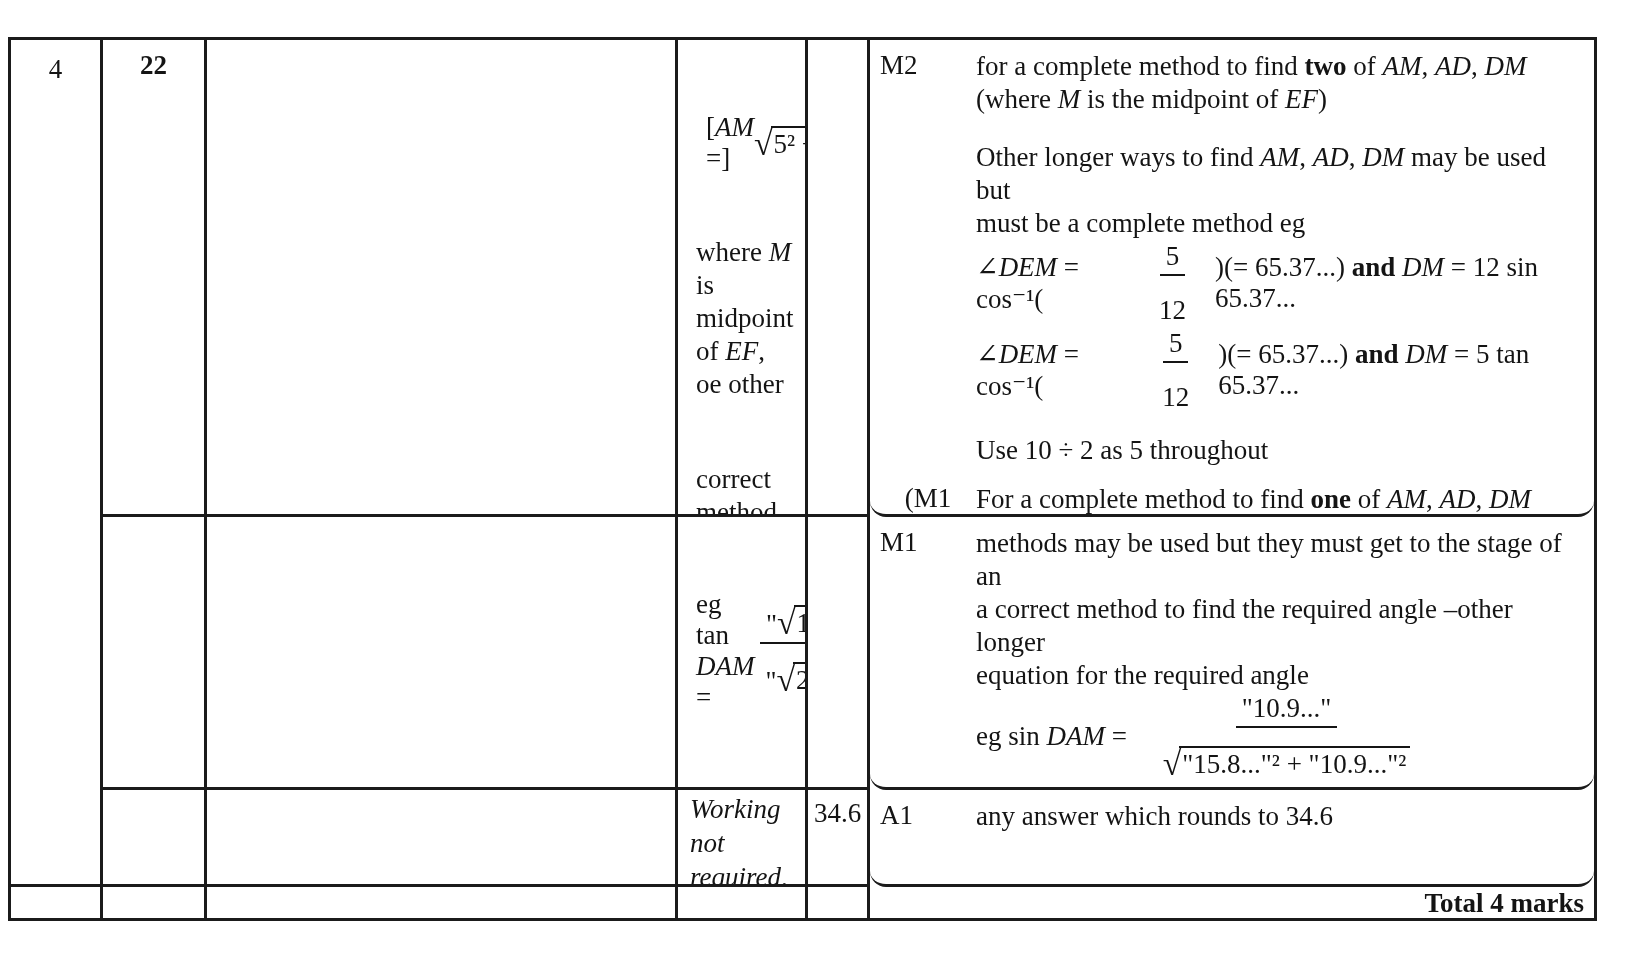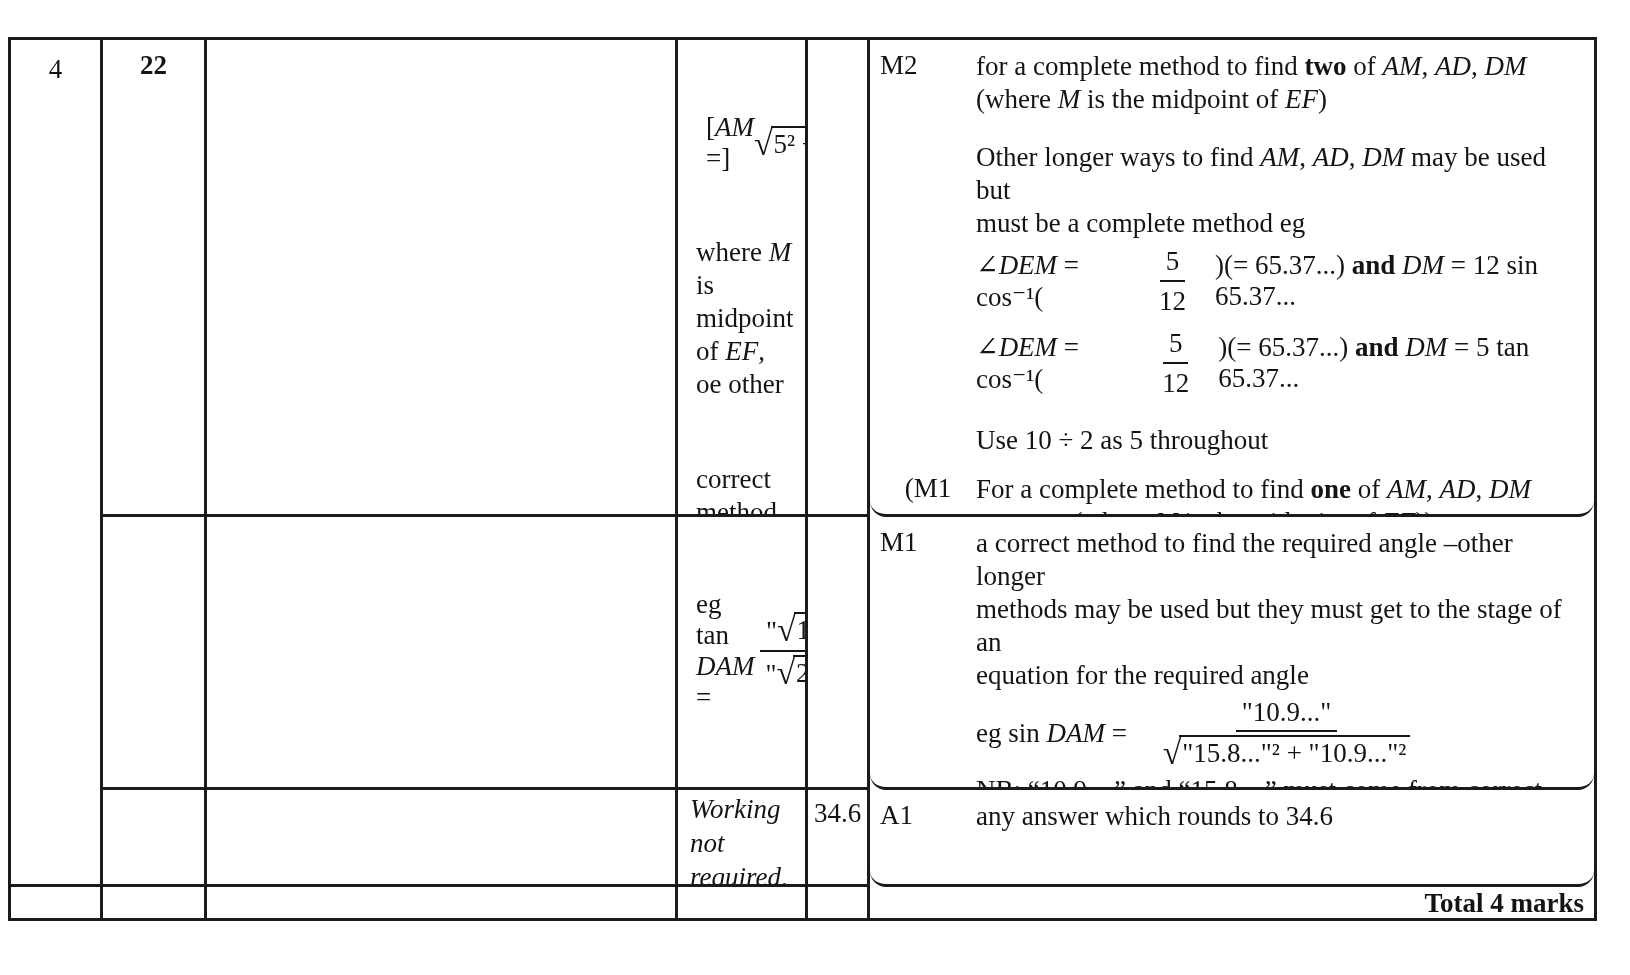--- a/index.html
+++ b/index.html
@@ -29,21 +29,21 @@
   .it{font-style:italic;}
   .bd{font-weight:bold;}
   .rich{white-space:pre-wrap;}
   
   .fm{display:flex;align-items:center;white-space:pre-wrap;}
   .sqrt{display:inline-flex;align-items:flex-start;}
   .sg{line-height:1.0;font-size:1.25em;margin-right:-2px;transform:translateY(1px);}
   .bar{border-top:2.5px solid #151515;padding:1px 4px 0 3px;line-height:1.15;white-space:pre;}
   .frac{display:inline-flex;flex-direction:column;align-items:center;vertical-align:middle;margin:0 5px;}
   .frac .nu{border-bottom:2.5px solid #151515;padding:0 6px 2px 6px;line-height:1.2;white-space:pre;text-align:center;}
-  .frac .de{padding:3px 6px 0 6px;line-height:1.2;white-space:pre;text-align:left;}
+  .frac .de{padding:18px 6px 0 6px;line-height:1.2;white-space:pre;text-align:left;}
   
   .w1line{min-height:46px;display:flex;align-items:center;margin-left:10px;}
   .weq{min-height:88px;display:flex;align-items:center;}
   .p-gap{margin-top:25px;}
   .m2f{min-height:82px;display:flex;align-items:center;gap:18px;}
   .use{margin-top:20px;line-height:33px;}
   .m1sub{display:flex;align-items:flex-start;margin-top:16px;margin-left:-96px;text-align:center;}
   .m1sub .lbl{flex:0 0 96px;}
   .itnote{font-style:italic;line-height:34px;padding:2px 4px 0 12px;}
   .totalcell{text-align:right;font-weight:bold;padding:1px 10px 0 0;line-height:30px;}
@@ -115,22 +115,22 @@
       
 
       
     </div>
 
     <div class="cell"></div>
 
     <div class="cell lastcol notecell">
       <span class="lbl">M1</span>
       <div class="ncontent">
+        <div class="txtline">methods may be used but they must get to the stage of an</div>
         <div class="txtline">a correct method to find the required angle –other longer</div>
-        <div class="txtline">methods may be used but they must get to the stage of an</div>
         <div class="txtline">equation for the required angle</div>
         <div class="fm m2f">
           <span class="rich"><span>eg sin </span><span class="it">DAM</span><span> = </span></span><span class="frac"><span class="nu">"10.9..."</span><span class="de"><span class="sqrt"><span class="sg">√</span><span class="bar">"15.8..."² + "10.9..."²</span></span></span></span>
         </div>
         <div class="txtline">NB: “10.9…” and “15.8…” must come from correct</div>
 
       </div>
     </div>
 
     <div class="cell"></div>

